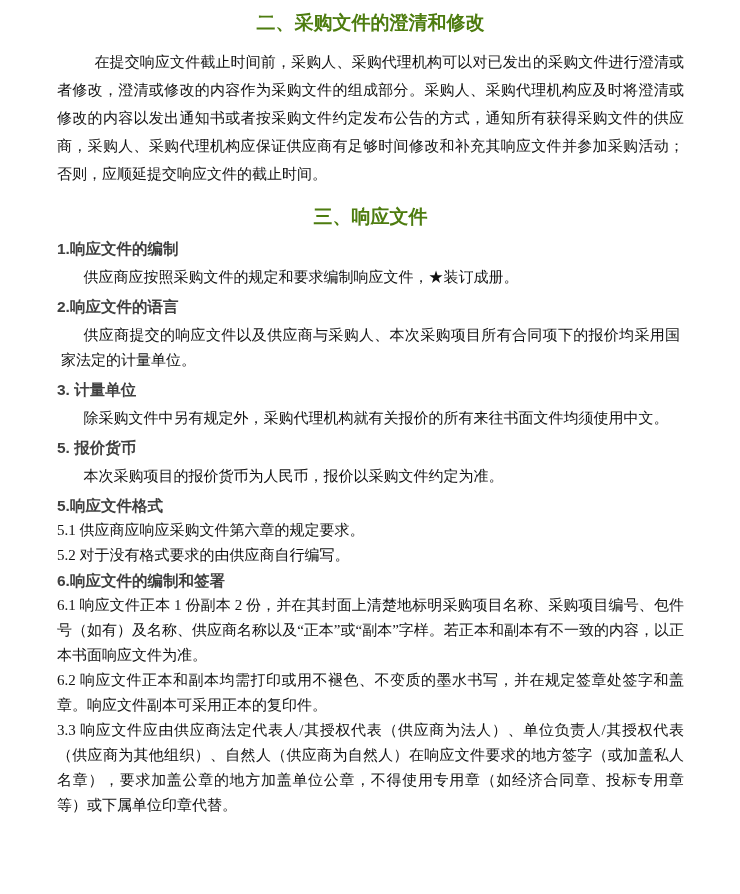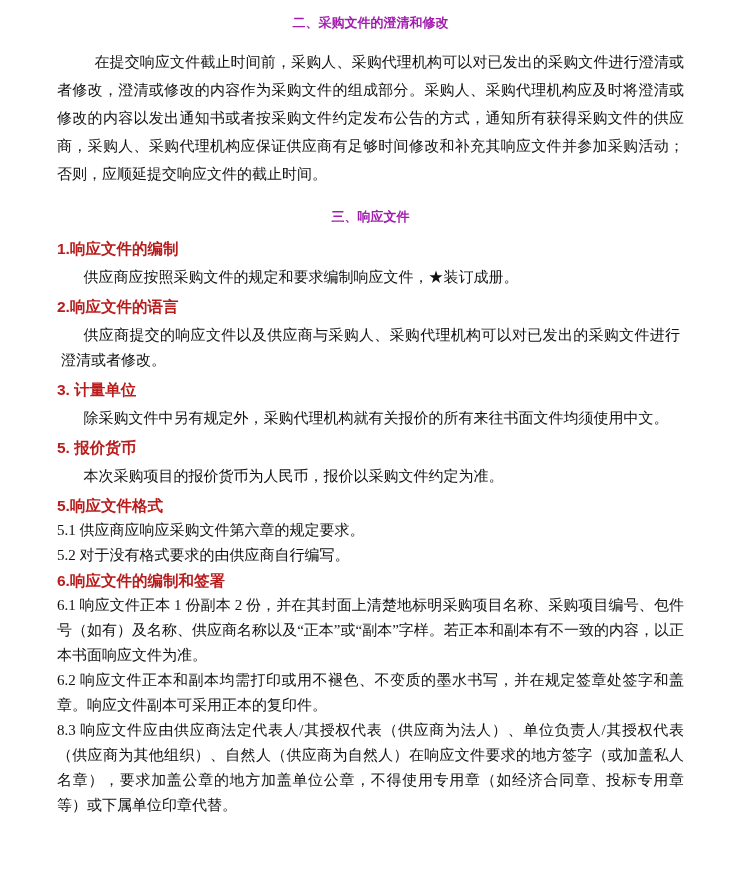--- a/index.html
+++ b/index.html
@@ -18,44 +18,44 @@
     padding: 10px 56px 0 57px;
     overflow: hidden;
     font-family: "Liberation Serif", "DejaVu Serif", serif;
     font-size: 15px;
   }
   .sec-title {
     margin: 0 0 12px 0;
     text-align: center;
     font-family: "Liberation Sans", "DejaVu Sans", sans-serif;
     font-weight: bold;
-    font-size: 13px;
+    font-size: 19px;
     line-height: 26px;
-    color: #a21caf;
+    color: #4d7c0f;
   }
   .sec-title.second {
     margin-top: 16px;
     margin-bottom: 6px;
   }
   .intro-para {
     margin: 6px 0 0 0;
     text-indent: 2.5em;
     text-align: justify;
     line-height: 28px;
   }
   .sec3 {
     line-height: 25px;
   }
   .item-heading {
     margin: 0;
     font-family: "Liberation Sans", "DejaVu Sans", sans-serif;
     font-weight: bold;
     font-size: 15.5px;
     line-height: 25px;
-    color: #b91c1c;
+    color: #404040;
   }
   .item-body {
     margin: 4px;
     text-indent: 1.5em;
     text-align: justify;
     line-height: 25px;
   }
   .clause {
     margin: 0;
     text-indent: 0;
@@ -73,31 +73,31 @@
   <p class="intro-para">在提交响应文件截止时间前，采购人、采购代理机构可以对已发出的采购文件进行澄清或者修改，澄清或修改的内容作为采购文件的组成部分。采购人、采购代理机构应及时将澄清或修改的内容以发出通知书或者按采购文件约定发布公告的方式，通知所有获得采购文件的供应商，采购人、采购代理机构应保证供应商有足够时间修改和补充其响应文件并参加采购活动；否则，应顺延提交响应文件的截止时间。</p>
 
   <h1 class="sec-title second">三、响应文件</h1>
 
   <div class="sec3">
 
     <h2 class="item-heading">1.响应文件的编制</h2>
     <p class="item-body">供应商应按照采购文件的规定和要求编制响应文件，★装订成册。</p>
 
     <h2 class="item-heading">2.响应文件的语言</h2>
-    <p class="item-body">供应商提交的响应文件以及供应商与采购人、采购代理机构可以对已发出的采购文件进行澄清或者修改。</p>
+    <p class="item-body">供应商提交的响应文件以及供应商与采购人、本次采购项目所有合同项下的报价均采用国家法定的计量单位。</p>
 
     <h2 class="item-heading">3. 计量单位</h2>
     <p class="item-body">除采购文件中另有规定外，采购代理机构就有关报价的所有来往书面文件均须使用中文。</p>
 
     <h2 class="item-heading">5. 报价货币</h2>
     <p class="item-body">本次采购项目的报价货币为人民币，报价以采购文件约定为准。</p>
 
     <h2 class="item-heading">5.响应文件格式</h2>
     <p class="clause">5.1 供应商应响应采购文件第六章的规定要求。</p>
     <p class="clause">5.2 对于没有格式要求的由供应商自行编写。</p>
 
     <h2 class="item-heading">6.响应文件的编制和签署</h2>
     <p class="clause">6.1 响应文件正本 1 份副本 2 份，并在其封面上清楚地标明采购项目名称、采购项目编号、包件号（如有）及名称、供应商名称以及“正本”或“副本”字样。若正本和副本有不一致的内容，以正本书面响应文件为准。</p>
     <p class="clause">6.2 响应文件正本和副本均需打印或用不褪色、不变质的墨水书写，并在规定签章处签字和盖章。响应文件副本可采用正本的复印件。</p>
-    <p class="clause">8.3 响应文件应由供应商法定代表人/其授权代表（供应商为法人）、单位负责人/其授权代表（供应商为其他组织）、自然人（供应商为自然人）在响应文件要求的地方签字（或加盖私人名章），要求加盖公章的地方加盖单位公章，不得使用专用章（如经济合同章、投标专用章等）或下属单位印章代替。</p>
+    <p class="clause">3.3 响应文件应由供应商法定代表人/其授权代表（供应商为法人）、单位负责人/其授权代表（供应商为其他组织）、自然人（供应商为自然人）在响应文件要求的地方签字（或加盖私人名章），要求加盖公章的地方加盖单位公章，不得使用专用章（如经济合同章、投标专用章等）或下属单位印章代替。</p>
 
   </div>
 </div>
 
 </body></html>

